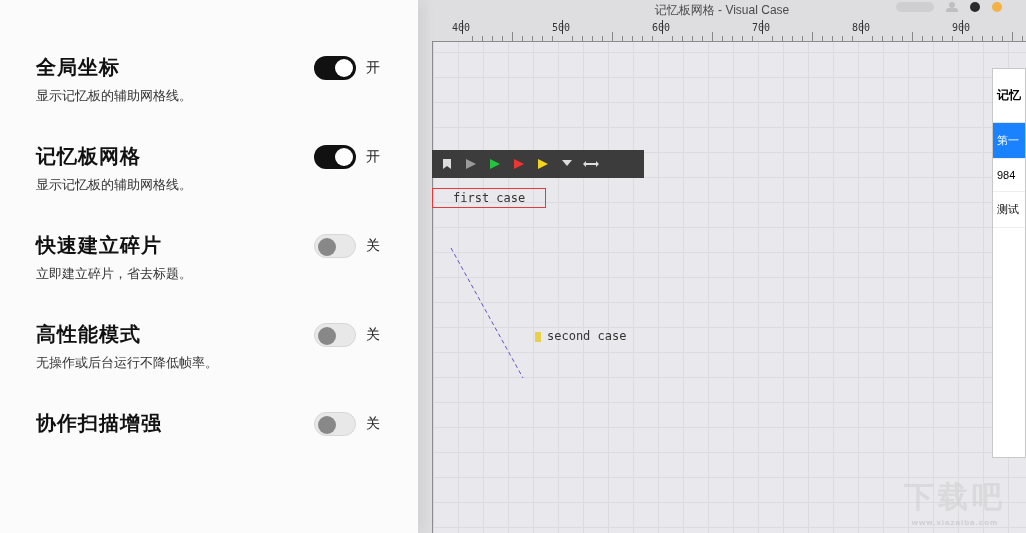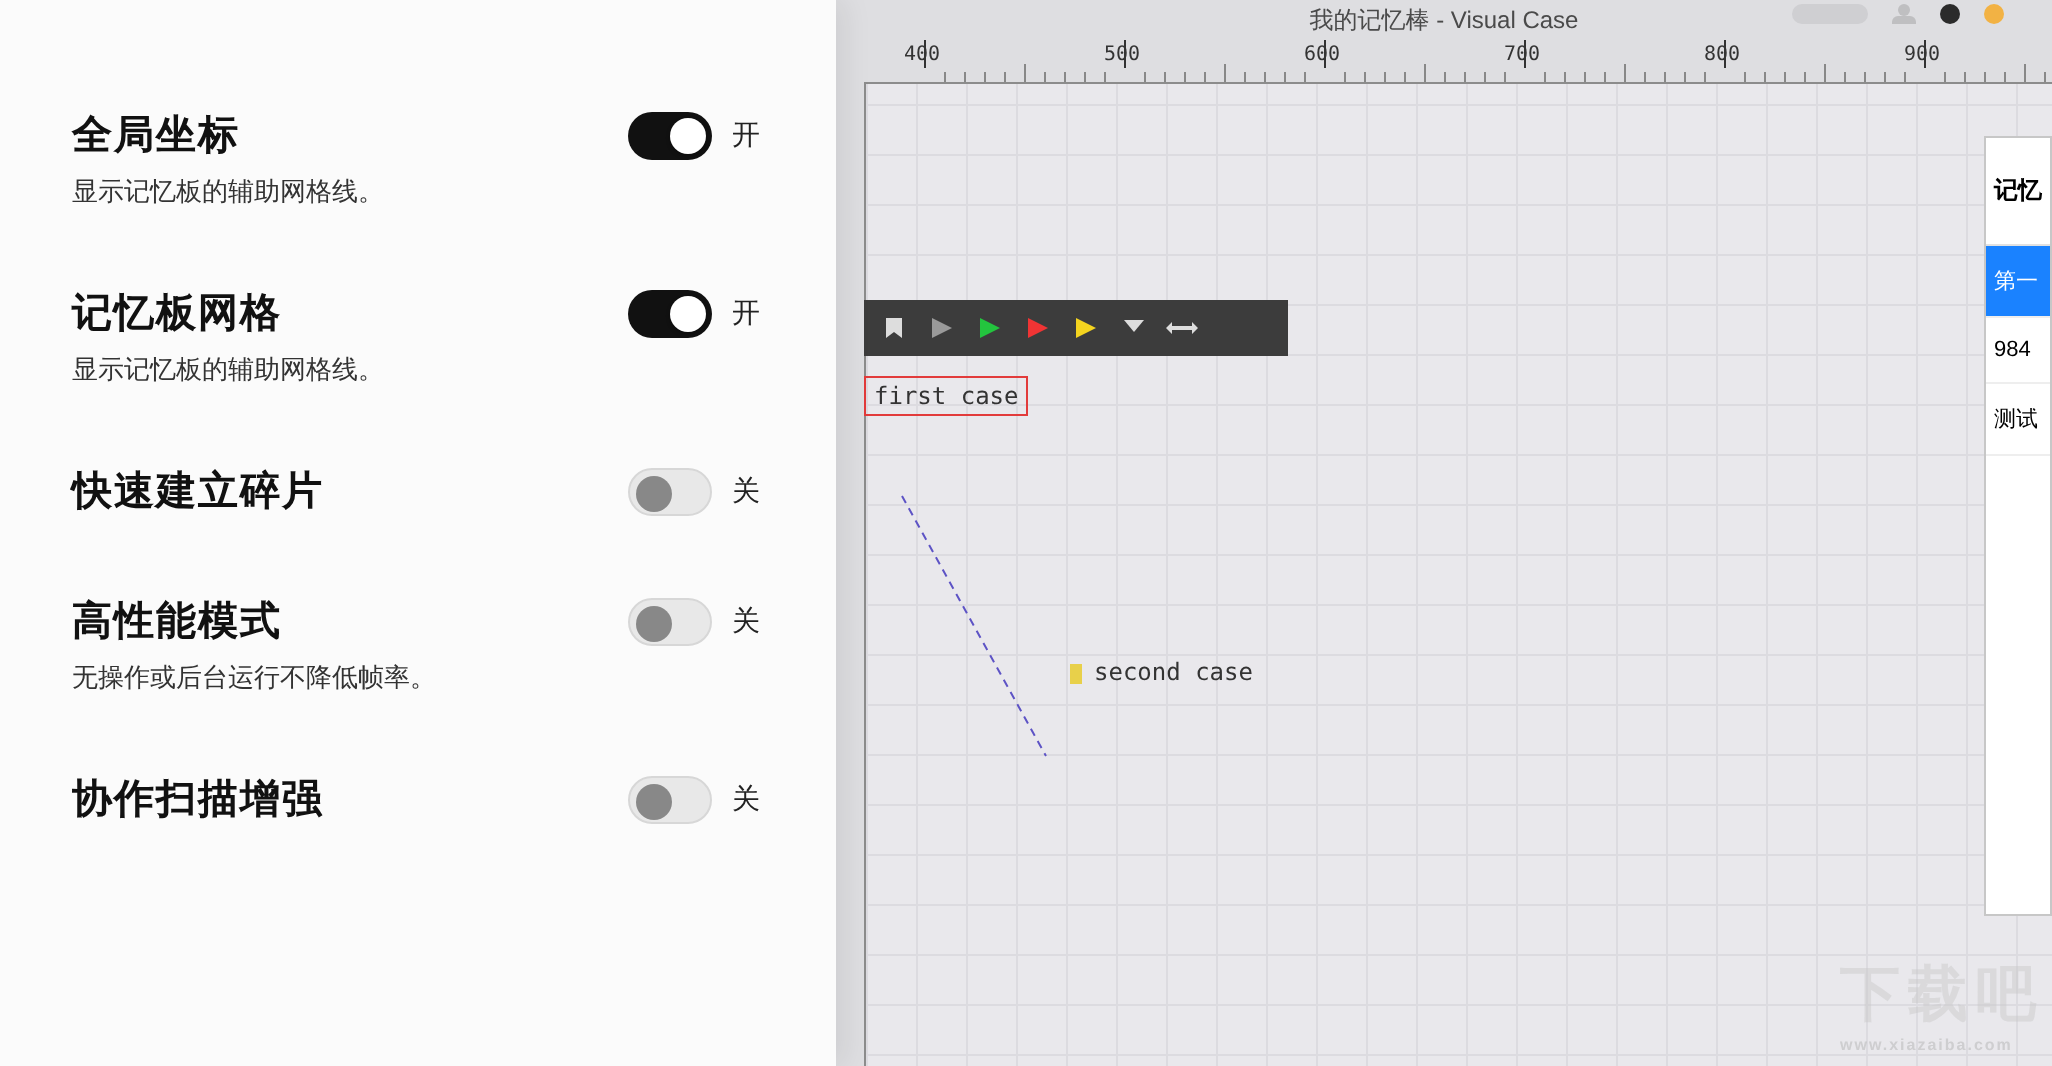--- a/index.html
+++ b/index.html
@@ -88,44 +88,44 @@
   }
   .flag-shape{width:0;height:0;border-top:5px solid transparent;border-bottom:5px solid transparent;}
   .flag-grey  { border-left:10px solid #9a9a9a; }
   .flag-green { border-left:10px solid #23c43e; }
   .flag-red   { border-left:10px solid #f03434; }
   .flag-yellow{ border-left:10px solid #f4d41f; }
 
   .case-node {
     position:absolute; font-family: monospace; font-size:12px; color:#333;
   }
-  .case-first { left:14px; top:188px; padding:2px 4px; border:1px solid #e23b3b; }
+  .case-first { left:14px; top:188px; padding:2px 20px; border:1px solid #e23b3b; }
   .case-second{ left:85px; top:329px;margin-left:32px; }
   .case-second::before{content:"";display:inline-block;width:6px;height:10px;background:#e8d04a;margin-right:6px;vertical-align:middle;}
 
   .link-line {
     position:absolute;
     stroke:#4b3ea8; stroke-dasharray:4 3; stroke-width:1;
     left:14px; top:200px; pointer-events:none;
   }
 
   .side-right {
     position:absolute; right:0; top:68px; width:34px; height:390px;
     background:#fff; border:1px solid #c7c7c7;
     display:flex; flex-direction:column;
     font-size:11px; overflow:hidden;
   }
   .side-right .hdr{background:#fff;padding:18px 4px;font-size:12px;font-weight:600;border-bottom:1px solid #e1e1e1;}
   .side-right .item{padding:10px 4px;border-bottom:1px solid #eee;white-space:nowrap;}
   .side-right .item.sel{background:#1a82ff;color:#fff;}
 
   .watermark{
-    position:absolute; right:4px; bottom:6px;
+    position:absolute; right:20px; bottom:6px;
     font-size:30px; color:rgba(200,200,200,0.45); font-weight:700;
-    letter-spacing:4px; font-family:Arial,sans-serif;
+    letter-spacing:4px; font-family:Arial,sans-serif;text-align:center;
   }
   .watermark small{display:block;font-size:8px;letter-spacing:1px;color:rgba(180,180,180,0.5);}
 </style>
 </head>
 <body>
 
 <div class="settings-panel">
   <div class="set-row">
     <div class="set-text">
       <div class="set-title">全局坐标</div>
@@ -148,20 +148,21 @@
       <div class="toggle" data-state="on">
           <div class="knob"></div>
         </div>
       <span class="toggle-label">开</span>
     </div>
   </div>
 
   <div class="set-row">
     <div class="set-text">
       <div class="set-title">快速建立碎片</div>
+      <div class="set-desc">立即建立碎片，省去标题。</div>
     </div>
     <div class="set-ctrl">
       <div class="toggle" data-state="off">
           <div class="knob"></div>
         </div>
       <span class="toggle-label">关</span>
     </div>
   </div>
 
   <div class="set-row">
@@ -186,21 +187,21 @@
           <div class="knob"></div>
         </div>
       <span class="toggle-label">关</span>
     </div>
   </div>
 </div>
 
 <div class="app-area">
 
   <div class="titlebar">
-    <span>我的记忆棒 - Visual Case</span>
+    <span>记忆板网格 - Visual Case</span>
     <div class="titlebar-indicators">
       <div class="pill"></div>
       <div class="person-icon">
           <div class="head"></div>
           <div class="body"></div>
         </div>
       <div class="circ" style="background:#2b2b2b"></div>
       <div class="circ" style="background:#f2b244"></div>
     </div>
   </div>

